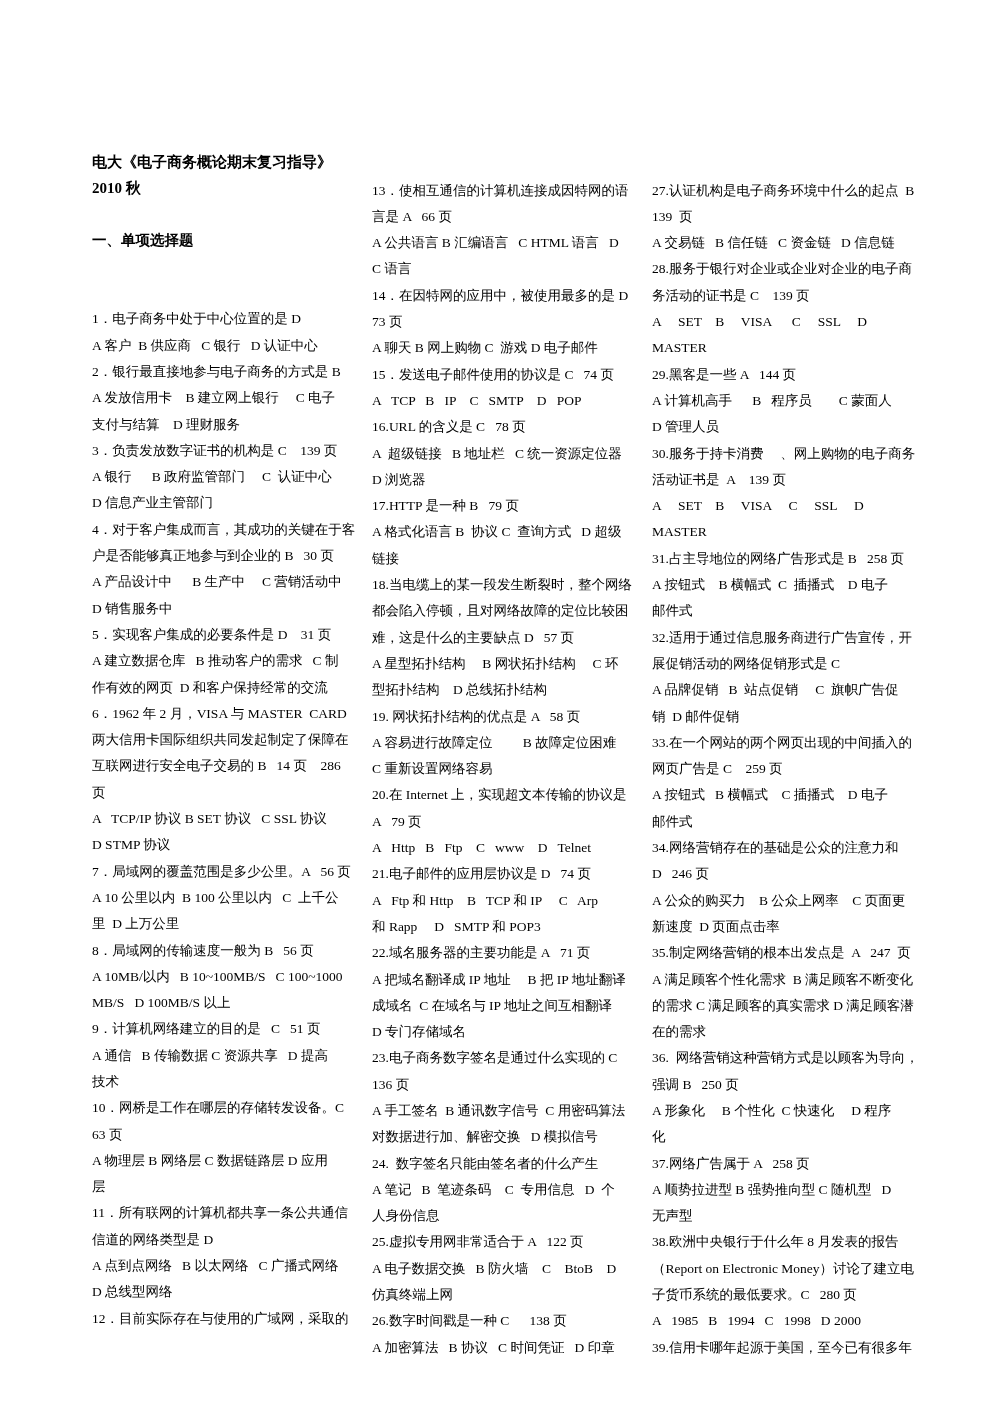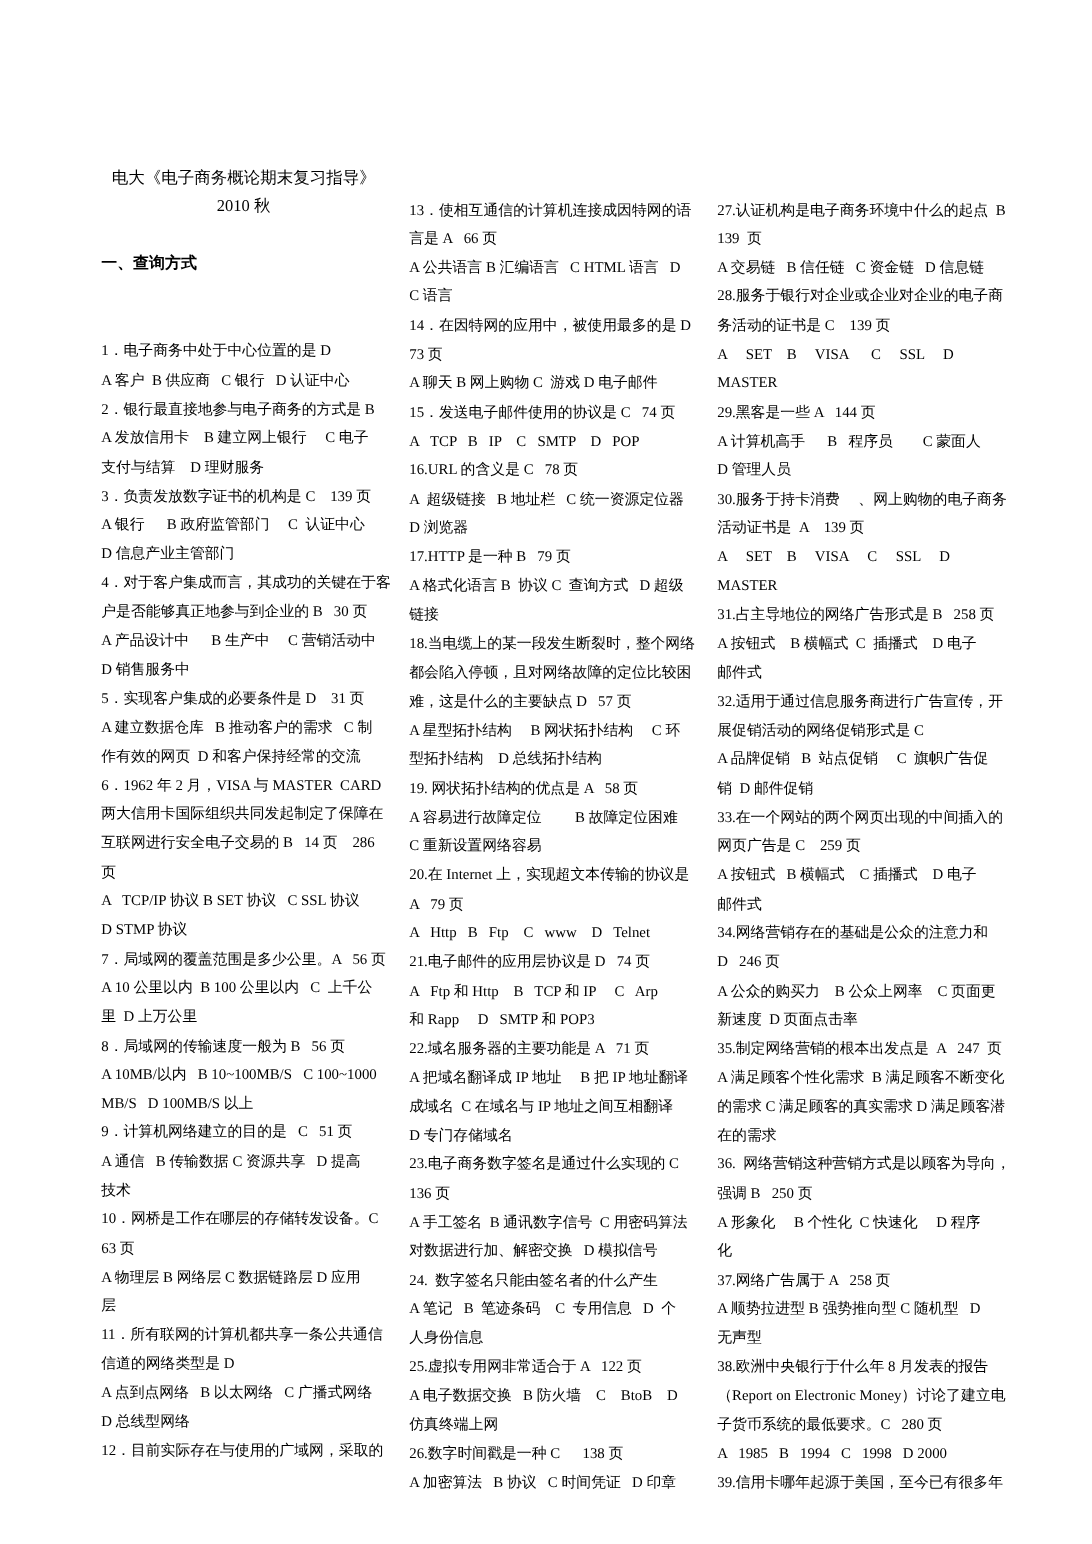--- a/index.html
+++ b/index.html
@@ -22,41 +22,40 @@
   .col {
     width: 259px;
     font-size: 13.5px;
     line-height: 26.3px;
     white-space: pre;
     overflow: visible;
   }
   .col .line { height: 26.3px; }
   .col-offset { padding-top: 29px; }
   .title-line {
-    font-weight: normal;
+    font-weight: bold;
     font-size: 15px;
-    text-align: center;
     height: 26.3px;
     white-space: normal;
   }
   .heading-line {
     font-weight: bold;
     font-size: 14.5px;
     height: 26.3px;
   }
 </style>
 </head>
 <body>
 
 <div class="page">
   <div class="columns">
 
     <div class="col col1">
       <div class="title-line">电大《电子商务概论期末复习指导》2010 秋</div>
-      <div class="heading-line">一、查询方式</div>
+      <div class="heading-line">一、单项选择题</div>
       <div><div class="line">1．电子商务中处于中心位置的是 D</div><div class="line">A 客户  B 供应商   C 银行   D 认证中心</div><div class="line">2．银行最直接地参与电子商务的方式是 B</div><div class="line">A 发放信用卡    B 建立网上银行     C 电子</div><div class="line">支付与结算    D 理财服务</div><div class="line">3．负责发放数字证书的机构是 C    139 页</div><div class="line">A 银行      B 政府监管部门     C  认证中心</div><div class="line">D 信息产业主管部门</div><div class="line">4．对于客户集成而言，其成功的关键在于客</div><div class="line">户是否能够真正地参与到企业的 B   30 页</div><div class="line">A 产品设计中      B 生产中     C 营销活动中</div><div class="line">D 销售服务中</div><div class="line">5．实现客户集成的必要条件是 D    31 页</div><div class="line">A 建立数据仓库   B 推动客户的需求   C 制</div><div class="line">作有效的网页  D 和客户保持经常的交流</div><div class="line">6．1962 年 2 月，VISA 与 MASTER  CARD</div><div class="line">两大信用卡国际组织共同发起制定了保障在</div><div class="line">互联网进行安全电子交易的 B   14 页    286</div><div class="line">页</div><div class="line">A   TCP/IP 协议 B SET 协议   C SSL 协议</div><div class="line">D STMP 协议</div><div class="line">7．局域网的覆盖范围是多少公里。A   56 页</div><div class="line">A 10 公里以内  B 100 公里以内   C  上千公</div><div class="line">里  D 上万公里</div><div class="line">8．局域网的传输速度一般为 B   56 页</div><div class="line">A 10MB/以内   B 10~100MB/S   C 100~1000</div><div class="line">MB/S   D 100MB/S 以上</div><div class="line">9．计算机网络建立的目的是   C   51 页</div><div class="line">A 通信   B 传输数据 C 资源共享   D 提高</div><div class="line">技术</div><div class="line">10．网桥是工作在哪层的存储转发设备。C</div><div class="line">63 页</div><div class="line">A 物理层 B 网络层 C 数据链路层 D 应用</div><div class="line">层</div><div class="line">11．所有联网的计算机都共享一条公共通信</div><div class="line">信道的网络类型是 D</div><div class="line">A 点到点网络   B 以太网络   C 广播式网络</div><div class="line">D 总线型网络</div><div class="line">12．目前实际存在与使用的广域网，采取的</div></div>
     </div>
 
     <div class="col col2 col-offset">
       <div><div class="line">13．使相互通信的计算机连接成因特网的语</div><div class="line">言是 A   66 页</div><div class="line">A 公共语言 B 汇编语言   C HTML 语言   D</div><div class="line">C 语言</div><div class="line">14．在因特网的应用中，被使用最多的是 D</div><div class="line">73 页</div><div class="line">A 聊天 B 网上购物 C  游戏 D 电子邮件</div><div class="line">15．发送电子邮件使用的协议是 C   74 页</div><div class="line">A   TCP   B   IP    C   SMTP    D   POP</div><div class="line">16.URL 的含义是 C   78 页</div><div class="line">A  超级链接   B 地址栏   C 统一资源定位器</div><div class="line">D 浏览器</div><div class="line">17.HTTP 是一种 B   79 页</div><div class="line">A 格式化语言 B  协议 C  查询方式   D 超级</div><div class="line">链接</div><div class="line">18.当电缆上的某一段发生断裂时，整个网络</div><div class="line">都会陷入停顿，且对网络故障的定位比较困</div><div class="line">难，这是什么的主要缺点 D   57 页</div><div class="line">A 星型拓扑结构     B 网状拓扑结构     C 环</div><div class="line">型拓扑结构    D 总线拓扑结构</div><div class="line">19. 网状拓扑结构的优点是 A   58 页</div><div class="line">A 容易进行故障定位         B 故障定位困难</div><div class="line">C 重新设置网络容易</div><div class="line">20.在 Internet 上，实现超文本传输的协议是</div><div class="line">A   79 页</div><div class="line">A   Http   B   Ftp    C   www    D   Telnet</div><div class="line">21.电子邮件的应用层协议是 D   74 页</div><div class="line">A   Ftp 和 Http    B   TCP 和 IP     C   Arp</div><div class="line">和 Rapp     D   SMTP 和 POP3</div><div class="line">22.域名服务器的主要功能是 A   71 页</div><div class="line">A 把域名翻译成 IP 地址     B 把 IP 地址翻译</div><div class="line">成域名  C 在域名与 IP 地址之间互相翻译</div><div class="line">D 专门存储域名</div><div class="line">23.电子商务数字签名是通过什么实现的 C</div><div class="line">136 页</div><div class="line">A 手工签名  B 通讯数字信号  C 用密码算法</div><div class="line">对数据进行加、解密交换   D 模拟信号</div><div class="line">24.  数字签名只能由签名者的什么产生</div><div class="line">A 笔记   B  笔迹条码    C  专用信息   D  个</div><div class="line">人身份信息</div><div class="line">25.虚拟专用网非常适合于 A   122 页</div><div class="line">A 电子数据交换   B 防火墙    C    BtoB    D</div><div class="line">仿真终端上网</div><div class="line">26.数字时间戳是一种 C      138 页</div><div class="line">A 加密算法   B 协议   C 时间凭证   D 印章</div></div>
     </div>
 
     <div class="col col3 col-offset">
       <div><div class="line">27.认证机构是电子商务环境中什么的起点  B</div><div class="line">139  页</div><div class="line">A 交易链   B 信任链   C 资金链   D 信息链</div><div class="line">28.服务于银行对企业或企业对企业的电子商</div><div class="line">务活动的证书是 C    139 页</div><div class="line">A     SET    B     VISA      C     SSL     D</div><div class="line">MASTER</div><div class="line">29.黑客是一些 A   144 页</div><div class="line">A 计算机高手      B   程序员        C 蒙面人</div><div class="line">D 管理人员</div><div class="line">30.服务于持卡消费     、网上购物的电子商务</div><div class="line">活动证书是  A    139 页</div><div class="line">A     SET    B     VISA     C     SSL     D</div><div class="line">MASTER</div><div class="line">31.占主导地位的网络广告形式是 B   258 页</div><div class="line">A 按钮式    B 横幅式  C  插播式    D 电子</div><div class="line">邮件式</div><div class="line">32.适用于通过信息服务商进行广告宣传，开</div><div class="line">展促销活动的网络促销形式是 C</div><div class="line">A 品牌促销   B  站点促销     C  旗帜广告促</div><div class="line">销  D 邮件促销</div><div class="line">33.在一个网站的两个网页出现的中间插入的</div><div class="line">网页广告是 C    259 页</div><div class="line">A 按钮式   B 横幅式    C 插播式    D 电子</div><div class="line">邮件式</div><div class="line">34.网络营销存在的基础是公众的注意力和</div><div class="line">D   246 页</div><div class="line">A 公众的购买力    B 公众上网率    C 页面更</div><div class="line">新速度  D 页面点击率</div><div class="line">35.制定网络营销的根本出发点是  A   247  页</div><div class="line">A 满足顾客个性化需求  B 满足顾客不断变化</div><div class="line">的需求 C 满足顾客的真实需求 D 满足顾客潜</div><div class="line">在的需求</div><div class="line">36.  网络营销这种营销方式是以顾客为导向，</div><div class="line">强调 B   250 页</div><div class="line">A 形象化     B 个性化  C 快速化     D 程序</div><div class="line">化</div><div class="line">37.网络广告属于 A   258 页</div><div class="line">A 顺势拉进型 B 强势推向型 C 随机型   D</div><div class="line">无声型</div><div class="line">38.欧洲中央银行于什么年 8 月发表的报告</div><div class="line">（Report on Electronic Money）讨论了建立电</div><div class="line">子货币系统的最低要求。C   280 页</div><div class="line">A   1985   B   1994   C   1998   D 2000</div><div class="line">39.信用卡哪年起源于美国，至今已有很多年</div></div>
     </div>

